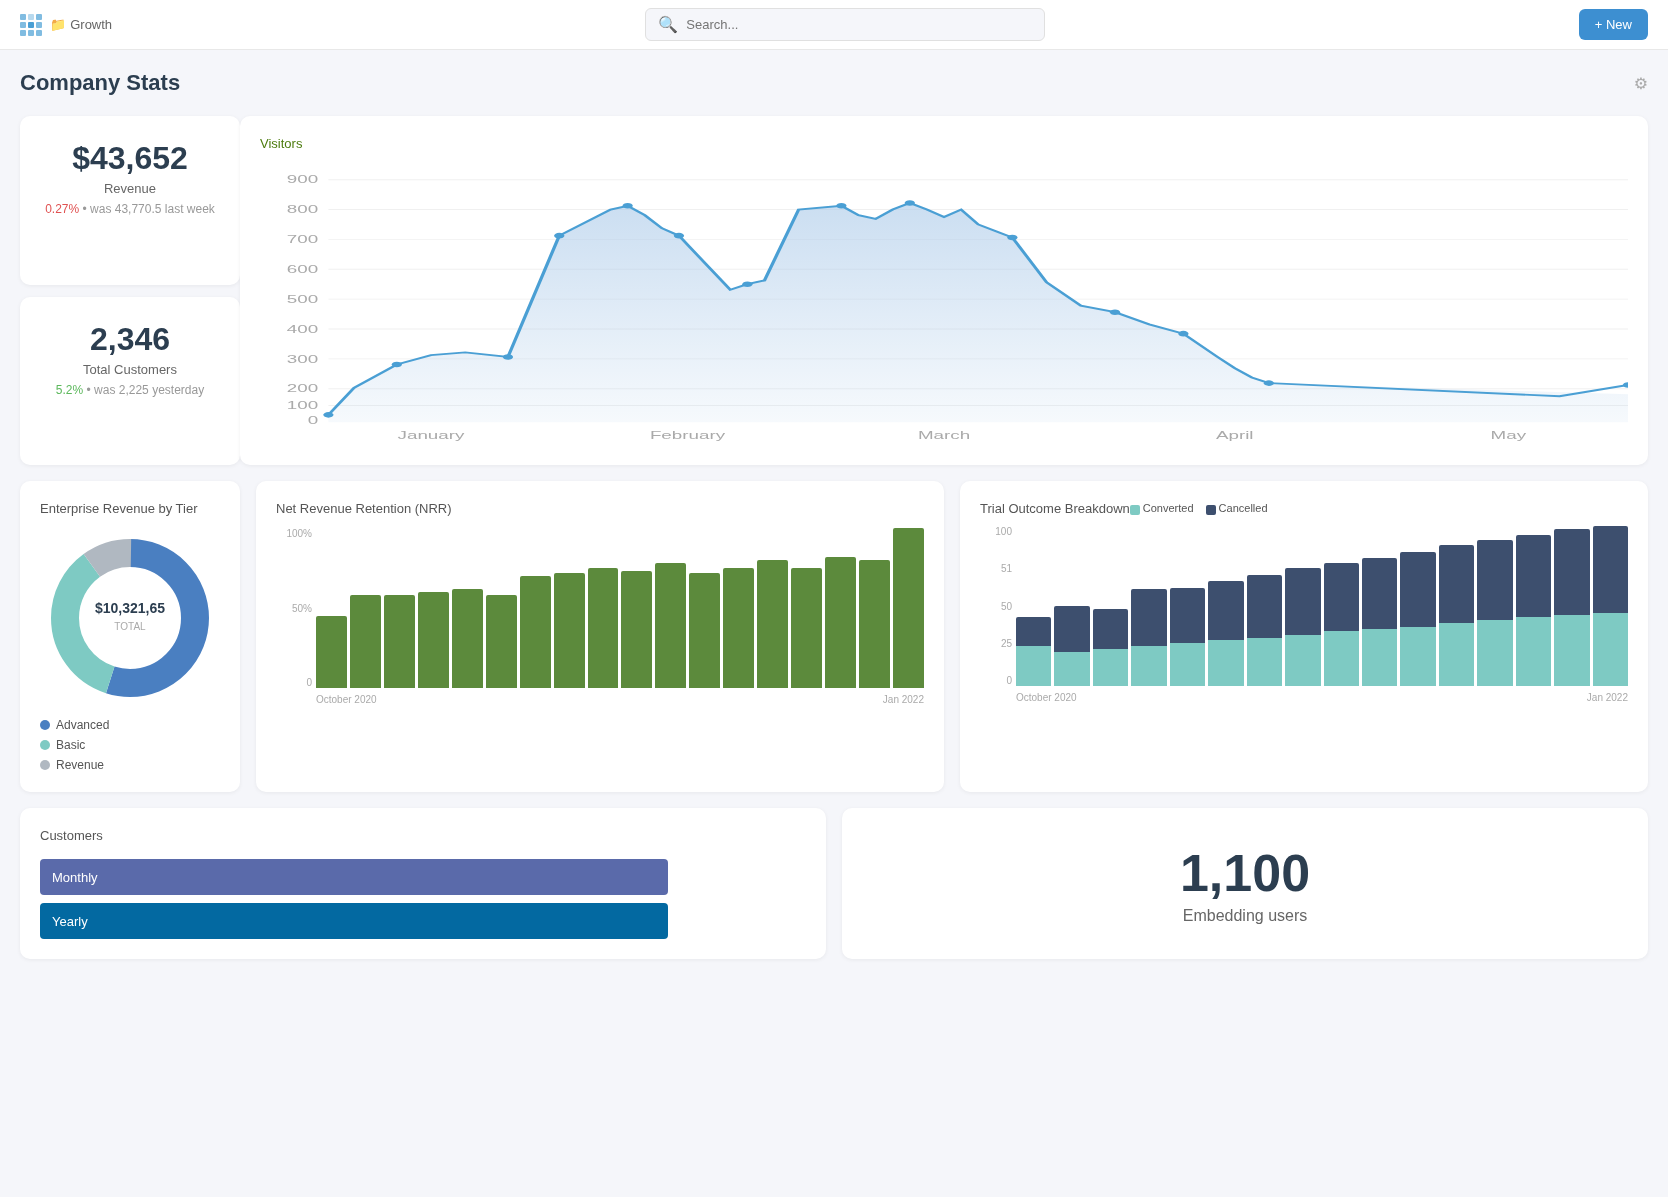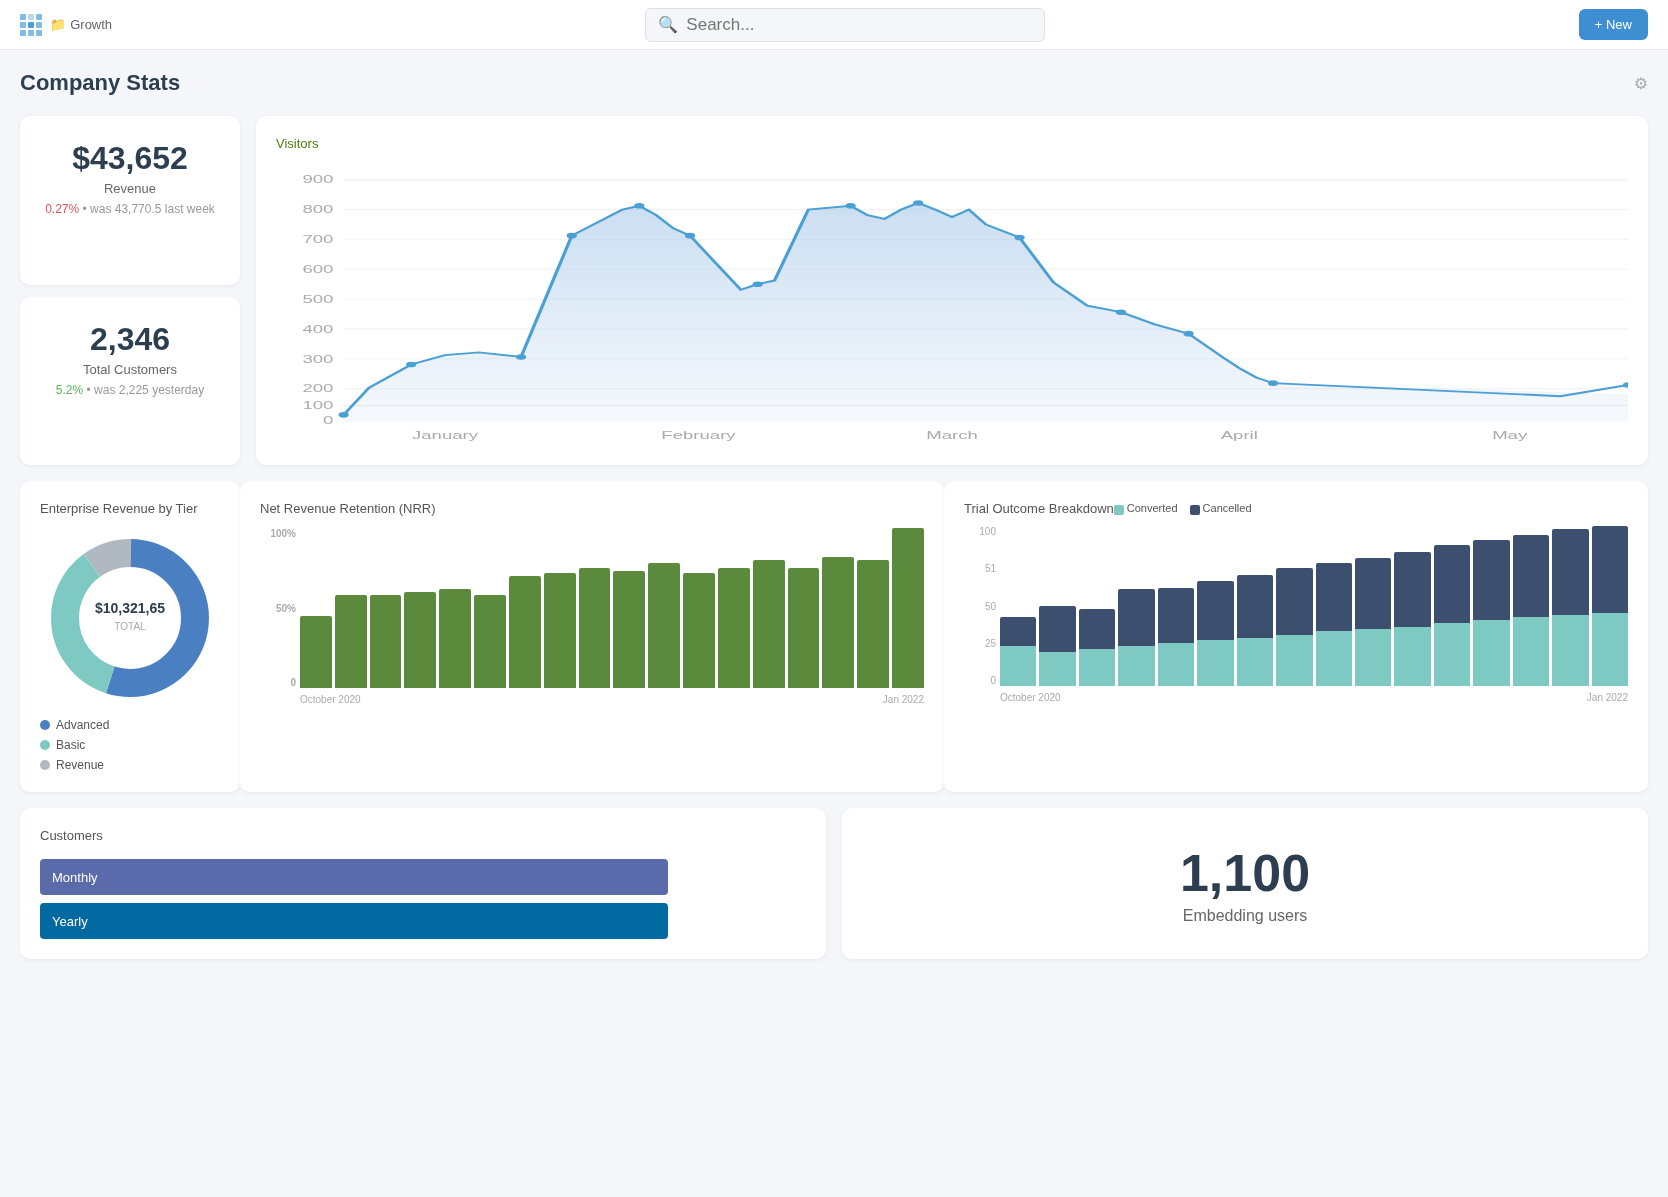--- a/index.html
+++ b/index.html
@@ -15,57 +15,57 @@
     .logo-grid { display: grid; grid-template-columns: repeat(3,6px); grid-template-rows: repeat(3,6px); gap: 2px; }
     .logo-dot { width: 6px; height: 6px; border-radius: 1px; background: #4a9fd4; opacity: 0.7; }
     .logo-dot:nth-child(2) { opacity: 0.4; }
     .logo-dot:nth-child(5) { opacity: 1; }
     .breadcrumb { display: flex; align-items: center; gap: 4px; color: #666; font-size: 13px; }
     .breadcrumb-icon { color: #999; }
     .search-bar {
       display: flex; align-items: center; background: #f5f6fa; border: 1px solid #e0e0e0;
       border-radius: 6px; padding: 6px 12px; gap: 8px; width: 400px;
     }
-    .search-bar input { border: none; background: transparent; outline: none; font-size: 17px; color: #14532d; width: 100%; }
+    .search-bar input { border: none; background: transparent; outline: none; font-size: 13px; color: #14532d; width: 100%; }
     .new-button {
       background: #3d8fd1; color: #fff; border: none; border-radius: 6px;
       padding: 8px 16px; font-size: 13px; cursor: pointer; display: flex; align-items: center; gap: 6px;
     }
 
     
     .page-title-area {
       padding: 20px 20px 10px 20px; display: flex; align-items: center; justify-content: space-between;
     }
     .page-title { font-size: 22px; font-weight: 600; color: #2c3e50; }
     .settings-icon { color: #aaa; cursor: pointer; font-size: 16px; }
 
     
     .main { padding: 10px 20px 20px 20px; }
 
     
-    .top-row { display: flex; gap: 16px; margin-bottom: 16px; }
+    .top-row { display: flex; gap: 0; margin-bottom: 16px; }
     .stats-col { display: flex; flex-direction: column; gap: 12px; width: 220px; flex-shrink: 0; }
     .stat-card {
       background: #fff; border-radius: 10px; padding: 24px 20px; text-align: center;
       box-shadow: 0 1px 4px rgba(0,0,0,0.06); flex: 1;
     }
     .stat-value { font-size: 32px; font-weight: 700; color: #2c3e50; margin-bottom: 4px; }
     .stat-label { font-size: 13px; color: #666; margin-bottom: 6px; }
     .stat-change { font-size: 12px; color: #999; }
     .stat-change .pos { color: #5cb85c; }
     .stat-change .neg { color: #e05252; }
 
     .visitors-card {
       background: #fff; border-radius: 10px; padding: 20px;
       box-shadow: 0 1px 4px rgba(0,0,0,0.06); flex: 1;
     }
     .chart-title { font-size: 13px; color: #4d7c0f; margin-bottom: 10px; }
 
     
-    .bottom-row { display: flex; }
+    .bottom-row { display: flex; gap: 16px; }
     .chart-card {
       background: #fff; border-radius: 10px; padding: 20px;
       box-shadow: 0 1px 4px rgba(0,0,0,0.06);
     }
     .donut-card { width: 220px; flex-shrink: 0; }
     .nrr-card { flex: 1; }
     .trial-card { flex: 1; }
 
     .chart-card-title { font-size: 13px; color: #555; margin-bottom: 12px; font-weight: 500; }
 
@@ -248,21 +248,21 @@
         <div class="legend-row">
           <span class="legend-dot" style="background:#b0b8c1;"></span>
           <span>Revenue</span>
         </div>
       </div>
     </div>
 
     <div class="chart-card nrr-card">
       <div class="chart-card-title">Net Revenue Retention (NRR)</div>
       <div style="position:relative; padding-left:40px;">
-        <div style="position:absolute;left:0;top:0;height:160px;display:flex;flex-direction:column;justify-content:space-between;font-size:10px;color:#aaa;text-align:right;width:36px;font-weight:bold;">
+        <div style="position:absolute;left:0;top:0;height:160px;display:flex;flex-direction:column;justify-content:space-between;font-size:10px;color:#aaa;text-align:right;width:36px;">
           <span>100%</span>
           <span>50%</span>
           <span>0</span>
         </div>
         <div class="bar-chart" id="nrr-bar-container" style="height:160px;display:flex;align-items:flex-end;gap:3px;">
         <div style="height: 72px; flex: 1 1 0%; background: rgb(92, 138, 60); border-radius: 2px 2px 0px 0px;"></div>
             <div style="height: 92.8px; flex: 1 1 0%; background: rgb(92, 138, 60); border-radius: 2px 2px 0px 0px;"></div>
             <div style="height: 92.8px; flex: 1 1 0%; background: rgb(92, 138, 60); border-radius: 2px 2px 0px 0px;"></div>
             <div style="height: 96px; flex: 1 1 0%; background: rgb(92, 138, 60); border-radius: 2px 2px 0px 0px;"></div>
             <div style="height: 99.2px; flex: 1 1 0%; background: rgb(92, 138, 60); border-radius: 2px 2px 0px 0px;"></div>

